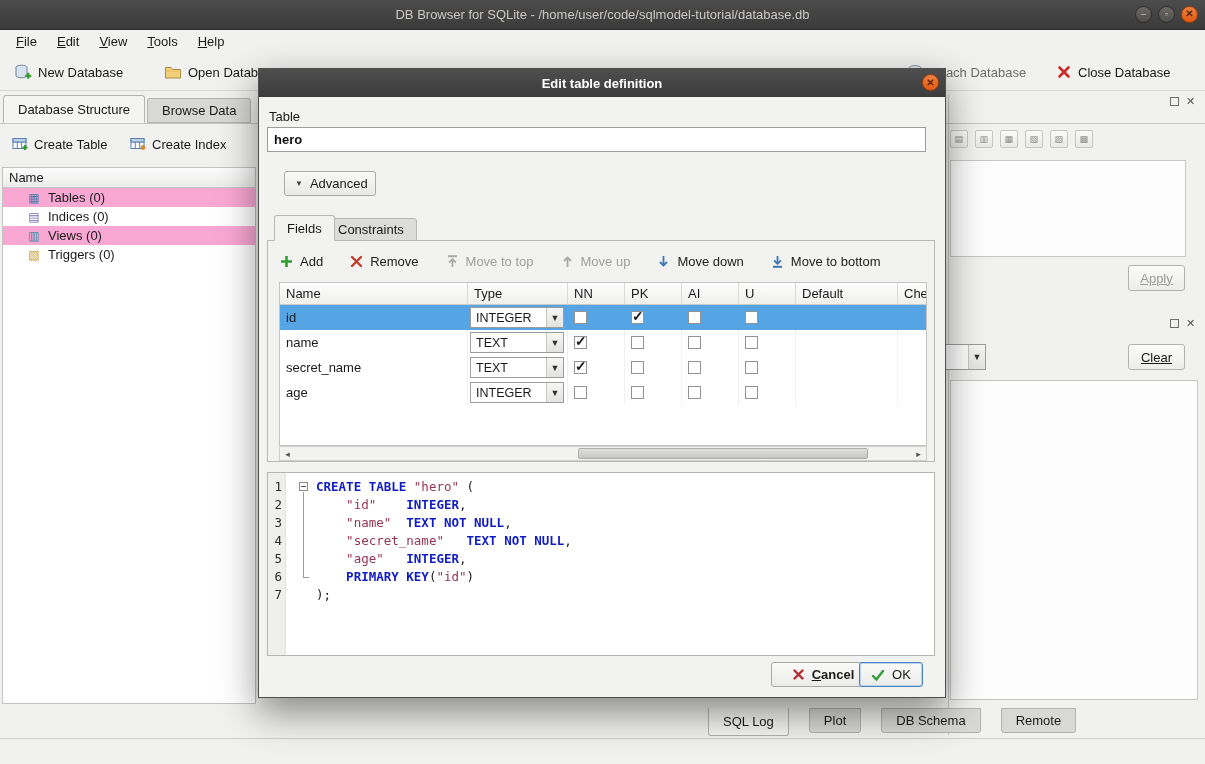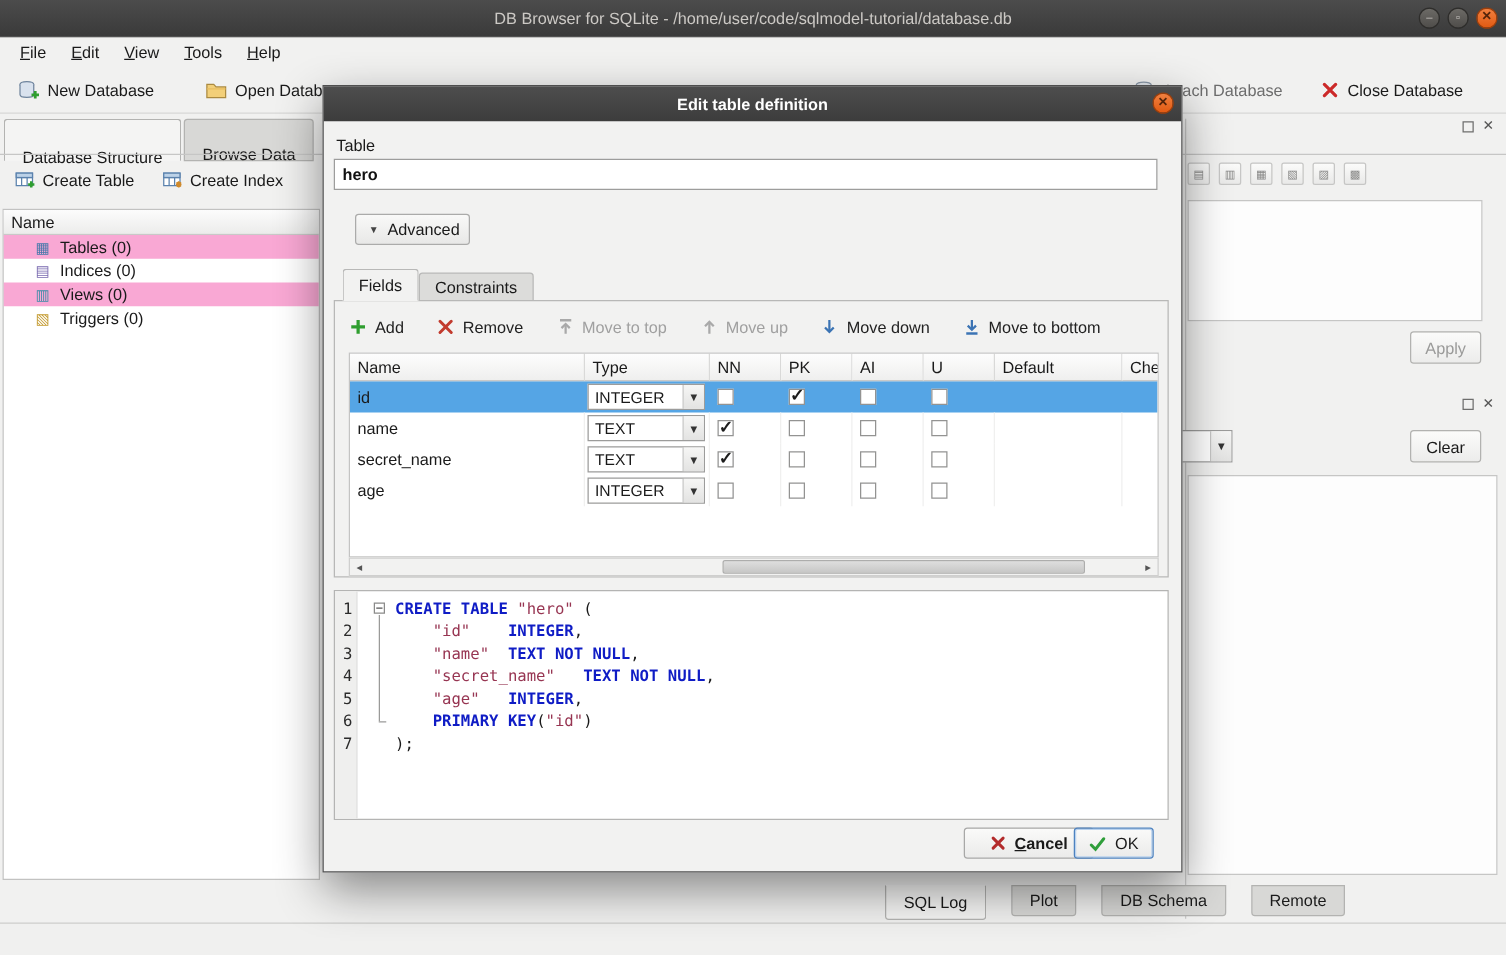--- a/index.html
+++ b/index.html
@@ -14,21 +14,21 @@
 
 #menubar{position:absolute;left:0;top:30px;width:1205px;height:23px;background:#f1f1f0;display:flex;align-items:center;padding-left:6px;}
 .menu-item{padding:2px 10px;cursor:default;}
 .menu-item::first-letter{text-decoration:underline;}
 
 #toolbar{position:absolute;left:0;top:53px;width:1205px;height:38px;background:#f1f1f0;border-bottom:1px solid #d7d7d6;}
 .tool-item{position:absolute;top:6px;height:26px;display:flex;align-items:center;gap:6px;padding:0 6px;white-space:nowrap;}
 .tool-item.dim{color:#6d6d6d;}
 
 #main-tabs{position:absolute;left:3px;top:95px;display:flex;align-items:flex-end;}
-.mtab{border:1px solid #b3b3b1;background:#d8d8d6;padding:16px 14px;height:25px;line-height:24px;border-radius:3px 3px 0 0;margin-right:2px;white-space:nowrap;}
+.mtab{border:1px solid #b3b3b1;background:#d8d8d6;padding:0 14px;height:25px;line-height:24px;border-radius:3px 3px 0 0;margin-right:2px;white-space:nowrap;}
 .mtab.active{background:#f4f4f3;height:28px;line-height:27px;border-bottom-color:#f4f4f3;}
 #pane-edge{position:absolute;left:0;top:123px;width:1205px;height:0;border-top:1px solid #c6c6c5;}
 #right-split{position:absolute;left:948px;top:95px;width:0;height:640px;border-left:1px solid #c9c9c8;}
 
 .panel-btn{position:absolute;top:131px;height:26px;display:flex;align-items:center;gap:6px;padding:0 6px;white-space:nowrap;}
 
 #tree{position:absolute;left:2px;top:167px;width:254px;height:537px;background:#fff;border:1px solid #c2c2c1;}
 .tree-header{height:20px;background:linear-gradient(#fcfcfc,#ececeb);border-bottom:1px solid #c9c9c8;padding-left:6px;line-height:20px;}
 .tree-row{display:flex;align-items:center;height:19px;padding-left:24px;gap:7px;white-space:nowrap;}
 .tree-row.alt{background:#f9a8d4;}
@@ -37,21 +37,21 @@
 .ico-tables::before{content:"▦";} .ico-indices::before{content:"▤";} .ico-views::before{content:"▥";} .ico-triggers::before{content:"▧";}
 
 .dock-icons{position:absolute;display:flex;gap:7px;align-items:center;}
 .float-ico{width:9px;height:9px;border:1px solid #6e6e6d;display:inline-block;}
 .dockx-ico{font-size:11px;color:#555;line-height:11px;}
 
 #cell-toolbar{position:absolute;left:950px;top:130px;display:flex;gap:7px;}
 .mini-icon{width:18px;height:18px;border:1px solid #c6c6c5;border-radius:2px;background:linear-gradient(#fbfbfa,#e9e9e8);color:#8a8a89;font-size:9px;text-align:center;line-height:16px;}
 
 .white-box{position:absolute;background:#fdfdfd;border:1px solid #c6c6c5;}
-.btn{display:flex;align-items:center;justify-content:center;border:1px solid #b2b2b0;border-radius:3px;background:linear-gradient(#fbfbfa,#ececeb);}
+.btn{display:flex;align-items:center;justify-content:center;border:1px solid #b2b2b0;border-radius:3px;background:linear-gradient(#fbfbfa,#ececeb);text-decoration:underline;}
 .btn.disabled{color:#9b9b9a;}
 #apply-btn{position:absolute;left:1128px;top:265px;width:57px;height:26px;}
 #clear-btn{position:absolute;left:1128px;top:344px;width:57px;height:26px;}
 #log-filter{position:absolute;left:878px;top:344px;width:108px;height:26px;background:#fff;border:1px solid #9c9c9b;display:flex;}
 #log-filter .cfill{flex:1;}
 .combo-arrow{width:17px;border-left:1px solid #c6c6c5;background:linear-gradient(#f6f6f5,#e3e3e2);text-align:center;font-size:9px;color:#333;display:flex;align-items:center;justify-content:center;}
 
 #bottom-tabs{position:absolute;left:708px;top:708px;display:flex;gap:20px;align-items:flex-start;}
 .btab{border:1px solid #b3b3b1;background:#d8d8d6;padding:0 14px;height:25px;line-height:24px;border-radius:0 0 3px 3px;white-space:nowrap;}
 .btab.active{background:#f5f5f4;height:28px;line-height:26px;border-top-color:#f5f5f4;}
@@ -62,21 +62,21 @@
 #dialog{position:absolute;left:258px;top:68px;width:688px;height:630px;background:#f2f2f1;border:1px solid #4f4f4f;box-shadow:0 14px 36px rgba(0,0,0,.45);z-index:10;}
 #dlg-titlebar{height:28px;background:linear-gradient(#4e4e4e,#3c3c3c);color:#fff;font-weight:bold;display:flex;align-items:center;justify-content:center;position:relative;}
 #dlg-close{position:absolute;right:6px;top:5px;width:17px;height:17px;border-radius:50%;background:linear-gradient(#f08040,#e25a12);border:1px solid #9c3f0c;color:#54240a;font-weight:bold;font-size:10px;line-height:15px;text-align:center;}
 #dlg-table-label{position:absolute;left:10px;top:40px;}
 #dlg-table-input{position:absolute;left:8px;top:58px;width:659px;height:25px;border:1px solid #9d9d9c;background:#fff;font-family:"Liberation Sans",sans-serif;font-size:13px;font-weight:bold;padding-left:6px;color:#111;}
 #advanced-btn{position:absolute;left:25px;top:102px;width:92px;height:25px;border:1px solid #ababaa;border-radius:3px;background:linear-gradient(#f9f9f8,#e8e8e7);display:flex;align-items:center;gap:7px;padding:0 10px;}
 .tri-down{font-size:8px;color:#444;}
 
 .dlg-tab{position:absolute;border:1px solid #b8b8b7;background:#dcdcda;padding:0 12px;border-radius:3px 3px 0 0;white-space:nowrap;}
 #tab-fields{left:15px;top:146px;height:26px;line-height:25px;background:#f2f2f1;border-bottom-color:#f2f2f1;z-index:2;}
-#tab-constraints{left:76px;top:149px;height:27px;line-height:22px;}
+#tab-constraints{left:66px;top:149px;height:27px;line-height:22px;}
 #fields-frame{position:absolute;left:8px;top:171px;width:668px;height:222px;border:1px solid #b8b8b7;background:#f2f2f1;}
 
 #actions-bar{position:absolute;left:20px;top:179px;height:26px;display:flex;align-items:center;gap:26px;}
 .act{display:flex;align-items:center;gap:6px;white-space:nowrap;color:#222;}
 .act.disabled{color:#a0a0a0;}
 
 #grid{position:absolute;left:20px;top:213px;width:648px;height:164px;background:#fff;border:1px solid #c4c4c3;overflow:hidden;}
 #grid-header{display:flex;height:22px;}
 .gh{background:linear-gradient(#fdfdfd,#efefee);border-right:1px solid #d9d9d8;border-bottom:1px solid #c9c9c8;padding-left:6px;line-height:21px;overflow:hidden;white-space:nowrap;flex:none;}
 .c-name{width:188px;} .c-type{width:100px;} .c-nn,.c-pk,.c-ai,.c-u{width:57px;} .c-default{width:102px;} .c-check{width:30px;}

